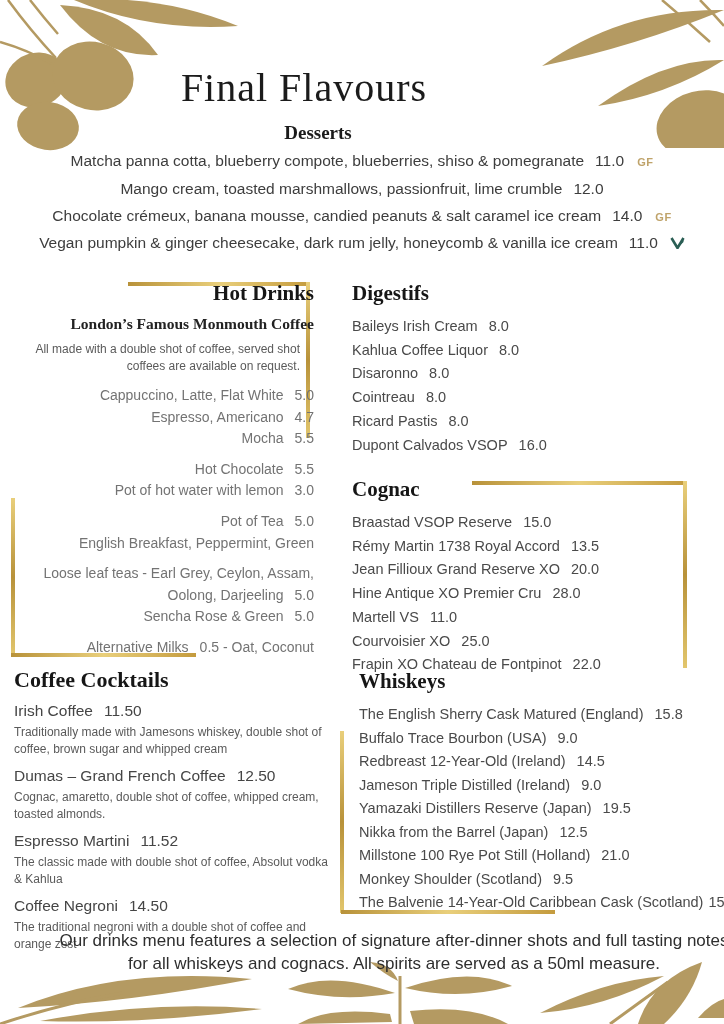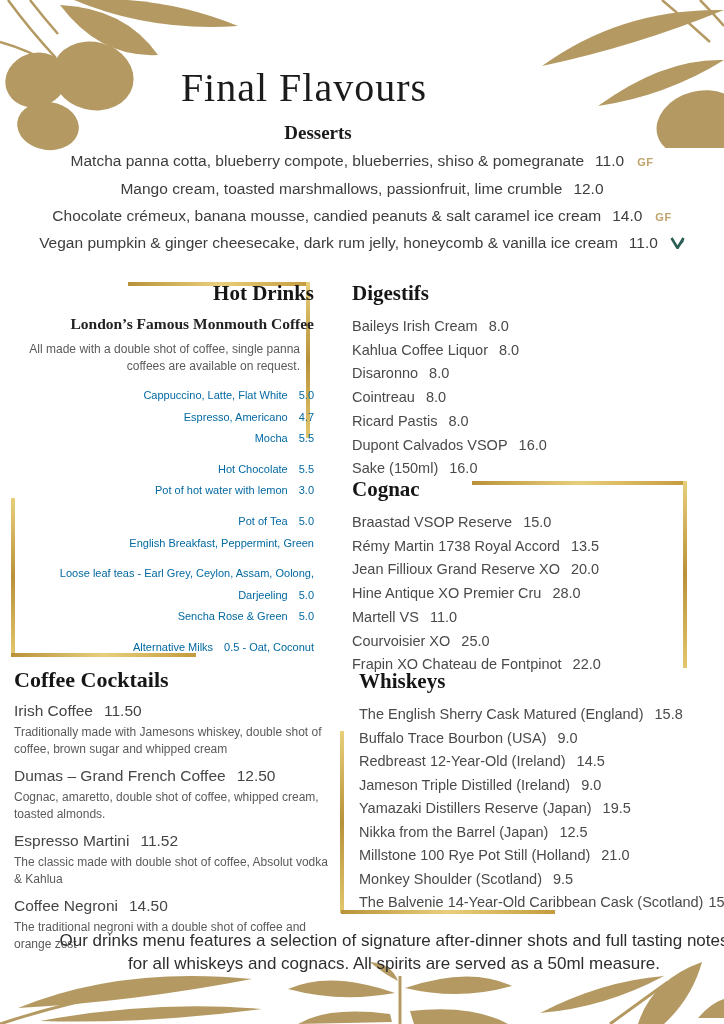--- a/index.html
+++ b/index.html
@@ -31,21 +31,21 @@
   
   .dessert-list{top:148px;left:0;width:724px;text-align:center;}
   .dessert-row{line-height:26.8px;font-size:15.5px;color:#3d3d3d;}
   .price{margin-left:11px;white-space:nowrap;margin-top:8px;}
   .tag-gf{margin-left:13px;font-size:11px;color:#bfa36a;letter-spacing:.5px;font-weight:bold;}
   .vegan-ico{margin-left:12px;display:inline-block;vertical-align:-1px;}
   
   .hot-drinks{left:22px;top:281px;width:292px;text-align:right;}
   .note{font-size:12px;line-height:16.5px;color:#5a5a5a;margin:0 0 11px 0;width:278px;}
   .hd-group{margin:0 0 9px 0;}
-  .hd-group p{margin:0;font-size:11px;line-height:21.6px;color:#0369a1;}
+  .hd-group p{margin:0;font-size:14px;line-height:21.6px;color:#737373;}
   .plain-list p{margin:0;font-size:14.5px;line-height:23.7px;color:#4a4a4a;}
   .digestifs{left:352px;top:281px;width:372px;}
   .cognac{left:352px;top:477px;width:372px;}
   .whiskeys{left:359px;top:669px;width:372px;}
   .whiskeys .plain-list p{line-height:23.5px;}
   .cocktails{left:14px;top:667px;width:324px;}
   .ck-name{margin:0;font-size:15.5px;line-height:20px;color:#454545;}
   .ck-desc{margin:3px 0 9px 0;font-size:12px;line-height:16.5px;color:#5a5a5a;}
   
   .footer{top:929px;left:0;width:724px;text-align:center;
@@ -132,21 +132,21 @@
     <span>Vegan pumpkin &amp; ginger cheesecake, dark rum jelly, honeycomb &amp; vanilla ice cream</span><span class="price">11.0</span><span class="vegan-ico"><svg width="15" height="12" viewBox="0 0 15 12">
           <path d="M1.5,1 L7.5,11 L13.5,1" fill="none" stroke="#2b5f55" stroke-width="2.6"></path>
           <path d="M7.5,11 L13.5,1 L13.5,5 Z" fill="#2b5f55"></path>
         </svg></span>
   </div>
 </div>
 
 <div class="abs hot-drinks">
   <h2 class="section-heading">Hot Drinks</h2>
   <h3 class="sub-heading">London’s Famous Monmouth Coffee</h3>
-  <p class="note">All made with a double shot of coffee, single panna coffees are available on request.</p>
+  <p class="note">All made with a double shot of coffee, served shot coffees are available on request.</p>
 
   <div class="hd-group">
     <p><span>Cappuccino, Latte, Flat White</span><span class="price">5.0</span></p>
     <p><span>Espresso, Americano</span><span class="price">4.7</span></p>
     <p><span>Mocha</span><span class="price">5.5</span></p>
   </div>
   <div class="hd-group">
     <p><span>Hot Chocolate</span><span class="price">5.5</span></p>
     <p><span>Pot of hot water with lemon</span><span class="price">3.0</span></p>
   </div>
@@ -165,21 +165,20 @@
 
 <div class="abs digestifs">
   <h2 class="section-heading">Digestifs</h2>
   <div class="plain-list">
     <p><span>Baileys Irish Cream</span><span class="price">8.0</span></p>
     <p><span>Kahlua Coffee Liquor</span><span class="price">8.0</span></p>
     <p><span>Disaronno</span><span class="price">8.0</span></p>
     <p><span>Cointreau</span><span class="price">8.0</span></p>
     <p><span>Ricard Pastis</span><span class="price">8.0</span></p>
     <p><span>Dupont Calvados VSOP</span><span class="price">16.0</span></p>
-    <p><span>Sake (150ml)</span><span class="price">16.0</span></p>
   </div>
 </div>
 
 <div class="abs cognac">
   <h2 class="section-heading">Cognac</h2>
   <div class="plain-list">
     <p><span>Braastad VSOP Reserve</span><span class="price">15.0</span></p>
     <p><span>Rémy Martin 1738 Royal Accord</span><span class="price">13.5</span></p>
     <p><span>Jean Fillioux Grand Reserve XO</span><span class="price">20.0</span></p>
     <p><span>Hine Antique XO Premier Cru</span><span class="price">28.0</span></p>

